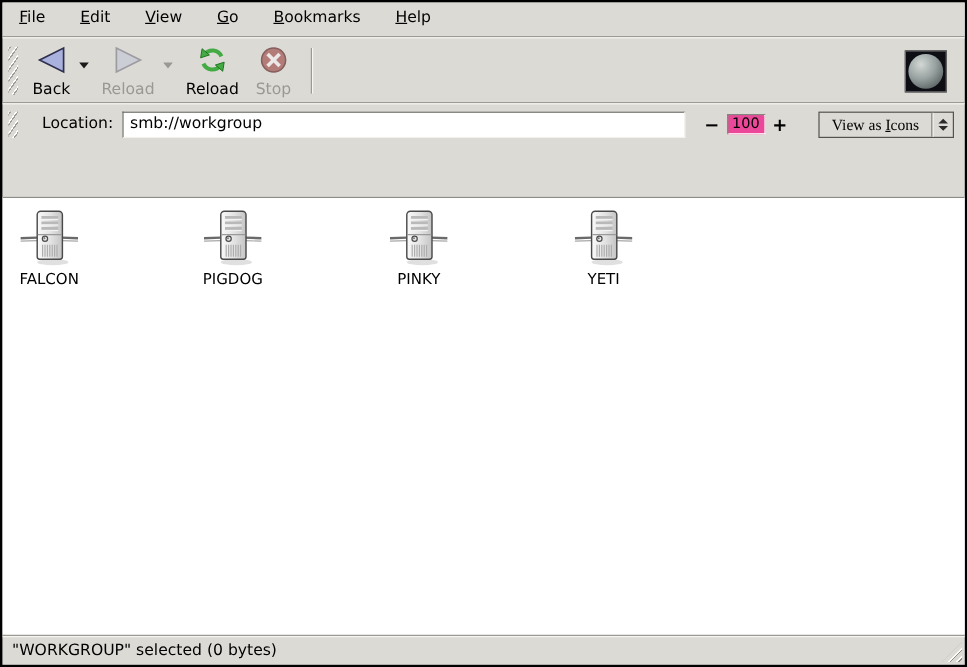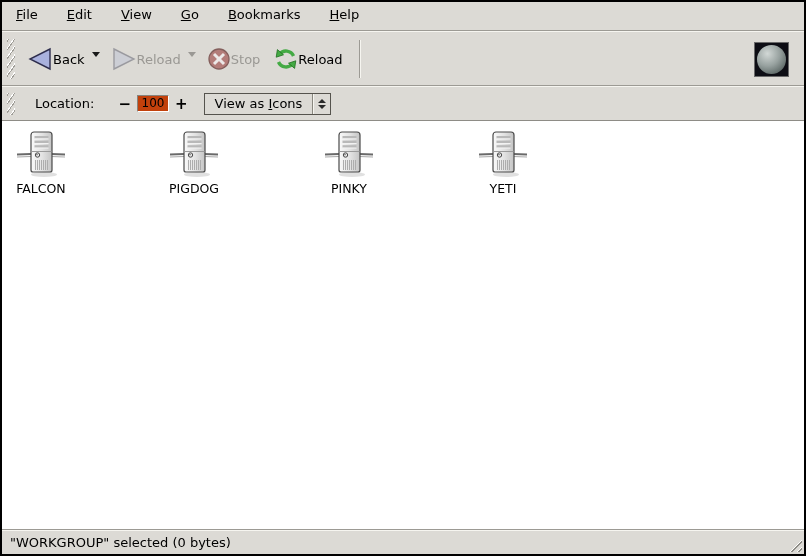--- a/index.html
+++ b/index.html
@@ -15,21 +15,21 @@
 
   
   .menubar{height:28px;display:flex;padding-left:4px;background:var(--chrome-bg);}
   .menu-item{padding:5px 10px;margin-right:9px;cursor:default;}
   .sep-h{height:2px;border-top:1px solid var(--edge-dark);border-bottom:1px solid var(--edge-light);}
 
   
   .toolbar{height:53px;display:flex;align-items:stretch;padding:2px 8px 1px 4px;}
   .grip-v{width:8px;margin:5px 5px 5px 1px;
     background:repeating-linear-gradient(125deg,#ffffff 0 1px,#a09e98 1px 2px,var(--chrome-bg) 2px 5px);}
-  .tbtn{display:flex;flex-direction:row;align-items:center;justify-content:flex-end;
+  .tbtn{display:flex;flex-direction:column;align-items:center;justify-content:space-between;
         padding:1px 7px 2px 7px;min-width:42px;}
   .tbtn .ticon{height:30px;display:flex;align-items:center;justify-content:center;}
   .tbtn .tlabel{margin-top:1px;white-space:nowrap;}
   .tbtn.disabled .tlabel{color:var(--disabled-text);}
   .tbtn.disabled .ticon{opacity:.72;filter:grayscale(25%);}
   .chevron{align-self:center;margin:0 4px 10px 0;width:0;height:0;
            border-left:4px solid transparent;border-right:4px solid transparent;border-top:5px solid #1a1a1a;}
   .chevron.disabled{border-top-color:#9a9894;}
   .tsep{width:2px;margin:6px 9px;border-left:1px solid var(--edge-dark);border-right:1px solid var(--edge-light);}
   .throbber{margin-left:auto;align-self:center;margin-right:7px;width:35px;height:35px;
@@ -40,31 +40,31 @@
   
   .locbar{height:33px;display:flex;align-items:center;padding:0 9px 0 4px;border-radius:10px;}
   .locbar .grip-v{height:22px;margin:0 8px 0 1px;}
   .loc-label{margin:0 8px 0 12px;white-space:nowrap;}
   .loc-input{flex:1;height:22px;font:13px "DejaVu Sans","Liberation Sans",sans-serif;
              padding:1px 5px;background:#fff;border:1px solid;
              border-color:#6e6c66 #f4f2ee #f4f2ee #6e6c66;outline:none;}
   .zoom-out,.zoom-in{font-weight:bold;font-size:15px;padding:0 6px;cursor:default;}
   .zoom-out{margin-left:10px;}
   .zoom-box{width:32px;height:17px;line-height:15px;text-align:center;font-size:12px;
-            background:#c2410c;border:1px solid;border-color:#86847e #ffffff #ffffff #86847e;}
-  .view-dd{margin-left:10px;height:22px;display:flex;align-items:center;background:var(--chrome-bg);
-           border:1px solid #55534d;}
+            background:#ec4899;border:1px solid;border-color:#86847e #ffffff #ffffff #86847e;}
+  .view-dd{margin-left:20px;height:22px;display:flex;align-items:center;background:var(--chrome-bg);
+           border:1px solid #55534d;font-family:Liberation Serif, serif;}
   .view-dd .vlabel{padding:0 10px;white-space:nowrap;}
   .view-dd .vdiv{width:1px;height:100%;background:#8a8880;box-shadow:1px 0 0 var(--edge-light);}
   .view-dd .varrows{width:17px;display:flex;flex-direction:column;align-items:center;gap:2px;}
   .tri-up{width:0;height:0;border-left:4px solid transparent;border-right:4px solid transparent;border-bottom:4px solid #2a2a2a;}
   .tri-down{width:0;height:0;border-left:4px solid transparent;border-right:4px solid transparent;border-top:4px solid #2a2a2a;}
 
   
-  .content{flex:1;background:var(--content-bg);border-top:1px solid #8e8c86;position:relative;overflow:hidden;}
+  .content{flex:1;background:var(--content-bg);border-top:1px solid #8e8c86;position:relative;overflow:hidden;margin-top:44px;}
   .fitem{position:absolute;top:9px;width:78px;display:flex;flex-direction:column;align-items:center;}
   .fitem .fname{margin-top:3px;font-size:12.5px;white-space:nowrap;}
 
   
   .statusbar{height:25px;border-top:1px solid var(--edge-dark);box-shadow:inset 0 1px 0 var(--edge-light);
              display:flex;align-items:center;padding-left:8px;position:relative;}
   .resize-grip{position:absolute;right:2px;bottom:2px;width:17px;height:17px;
     background:repeating-linear-gradient(135deg,#fcfcfa 0 1px,#8e8c86 1px 2px,var(--chrome-bg) 2px 5px);
     clip-path:polygon(100% 0,100% 100%,0 100%);}
   u{text-decoration:underline;}
@@ -137,55 +137,56 @@
       <span class="ticon">
         <svg width="26" height="24" viewBox="0 0 26 24">
             <polygon points="3,2 3,22 23,12" fill="#c6cad8" stroke="#83838f" stroke-width="1.4"></polygon>
           </svg>
       </span>
       <span class="tlabel">Reload</span>
     </div>
     <div class="chevron disabled"></div>
 
 
-    <div class="tbtn disabled">
-      <span class="ticon">
-        <svg width="24" height="24" viewBox="0 0 24 24">
-          <circle cx="12" cy="12" r="10" style="fill:var(--stop-red)" stroke="#702c2a" stroke-width="1.3"></circle>
-          <line x1="7" y1="7" x2="17" y2="17" stroke="#f4eeee" stroke-width="3"></line>
-          <line x1="17" y1="7" x2="7" y2="17" stroke="#f4eeee" stroke-width="3"></line>
-        </svg>
-      </span>
-      <span class="tlabel">Stop</span>
-    </div>
-
     <div class="tbtn">
       <span class="ticon">
         <svg width="24" height="24" viewBox="0 0 24 24">
           <path d="M19.5 9 A 8.2 8.2 0 0 0 5.5 7.2" fill="none" style="stroke:var(--reload-green)" stroke-width="3.4"></path>
           <polygon points="9.5,7.8 2.2,10.2 3.4,2.6" style="fill:var(--reload-green)" stroke="#1f6f1f" stroke-width="0.8"></polygon>
           <path d="M4.5 15 A 8.2 8.2 0 0 0 18.5 16.8" fill="none" style="stroke:var(--reload-green)" stroke-width="3.4"></path>
           <polygon points="14.5,16.2 21.8,13.8 20.6,21.4" style="fill:var(--reload-green)" stroke="#1f6f1f" stroke-width="0.8"></polygon>
         </svg>
       </span>
       <span class="tlabel">Reload</span>
     </div>
 
+    <div class="tbtn disabled">
+      <span class="ticon">
+        <svg width="24" height="24" viewBox="0 0 24 24">
+          <circle cx="12" cy="12" r="10" style="fill:var(--stop-red)" stroke="#702c2a" stroke-width="1.3"></circle>
+          <line x1="7" y1="7" x2="17" y2="17" stroke="#f4eeee" stroke-width="3"></line>
+          <line x1="17" y1="7" x2="7" y2="17" stroke="#f4eeee" stroke-width="3"></line>
+        </svg>
+      </span>
+      <span class="tlabel">Stop</span>
+    </div>
+
     <div class="tsep"></div>
 
 
     <div class="throbber">
       <div class="sphere"></div>
     </div>
   </div>
   <div class="sep-h"></div>
 
   <div class="locbar">
     <div class="grip-v"></div>
     <span class="loc-label">Location:</span>
+    <input class="loc-input" type="text" value="smb://workgroup" style="">
     <span class="zoom-out">−</span>
     <span class="zoom-box">100</span>
     <span class="zoom-in">+</span>
     <div class="view-dd">
       <span class="vlabel"><span>View as </span><span><u>I</u>cons</span></span>
       <span class="vdiv"></span>
       <span class="varrows">
         <span class="tri-up"></span>
           <span class="tri-down"></span>
       </span>

